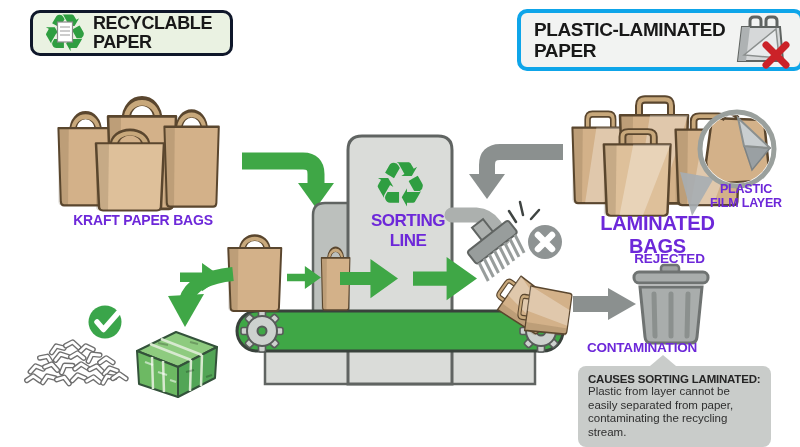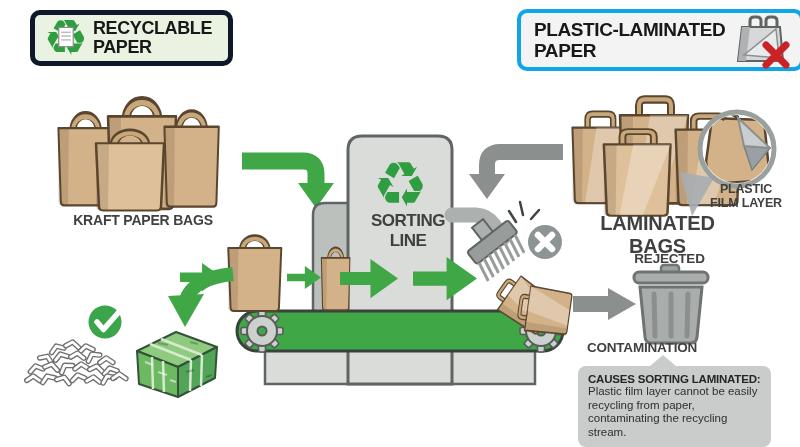--- a/index.html
+++ b/index.html
@@ -6,33 +6,33 @@
   body { margin:0; background:#fff; }
   .stage {
     position:relative; width:800px; height:447px; background:#ffffff;
     overflow:hidden; font-family:"Liberation Sans", sans-serif;
   }
   .diagram { position:absolute; left:0; top:0; }
 
   
   .badge { position:absolute; display:flex; align-items:center; border-radius:10px; }
   .badge-green {
-    left:30px; top:10px; width:203px; height:56px;
-    background:#eaf2e2; border:5px solid #0f172a; padding:2px 16px 2px 4px;
+    left:30px; top:10px; width:203px; height:46px;
+    background:#eaf2e2; border:3px solid #0f172a; padding:2px 16px 2px 4px;
   }
   .badge-gray {
     left:517px; top:9px; width:287px; height:62px;
     background:#f2f3f2; border:4px solid #0ea5e9; padding:2px 6px 2px 13px;
   }
   .badge-text { font-weight:800; color:#181818; font-size:18px; line-height:19.5px; letter-spacing:-0.4px; }
   .badge-gray .badge-text { font-size:19px; line-height:21px; flex:1; }
   .glyph { font-family:"DejaVu Sans", sans-serif; }
 
   
-  .lbl { position:absolute; font-weight:700; color:#404040; text-align:center; letter-spacing:-0.2px; }
+  .lbl { position:absolute; font-weight:700; color:#6d28d9; text-align:center; letter-spacing:-0.2px; }
   .lbl-kraft         { left:48px;  top:212px; width:190px; font-size:14px; }
   .lbl-laminated     { left:575px; top:212px; width:165px; font-size:20px; }
   .lbl-film          { left:698px; top:182px; width:96px;  font-size:12.5px; line-height:14px; }
   .lbl-sorting       { left:348px; top:211px; width:120px; font-size:17px; line-height:20px; letter-spacing:-0.5px; }
   .lbl-processed     { left:30px;  top:399px; width:196px; font-size:14px; }
   .lbl-rejected      { left:612px; top:251px; width:115px; font-size:13.5px; }
   .lbl-contamination { left:568px; top:340px; width:148px; font-size:13.5px; }
 
   
   .callout {
@@ -300,16 +300,16 @@
   </div>
   <div class="lbl lbl-sorting">
     <div>SORTING</div>
     <div>LINE</div>
   </div>
   <div class="lbl lbl-rejected">REJECTED</div>
   <div class="lbl lbl-contamination">CONTAMINATION</div>
 
   <div class="callout">
     <div class="callout-heading">CAUSES SORTING LAMINATED:</div>
-    <div class="callout-body">Plastic film layer cannot be easily recycling from paper, contaminating the recycling stream.</div>
+    <div class="callout-body">Plastic from layer cannot be easily separated from paper, contaminating the recycling stream.</div>
   </div>
 
 </div>
 
 </body></html>

